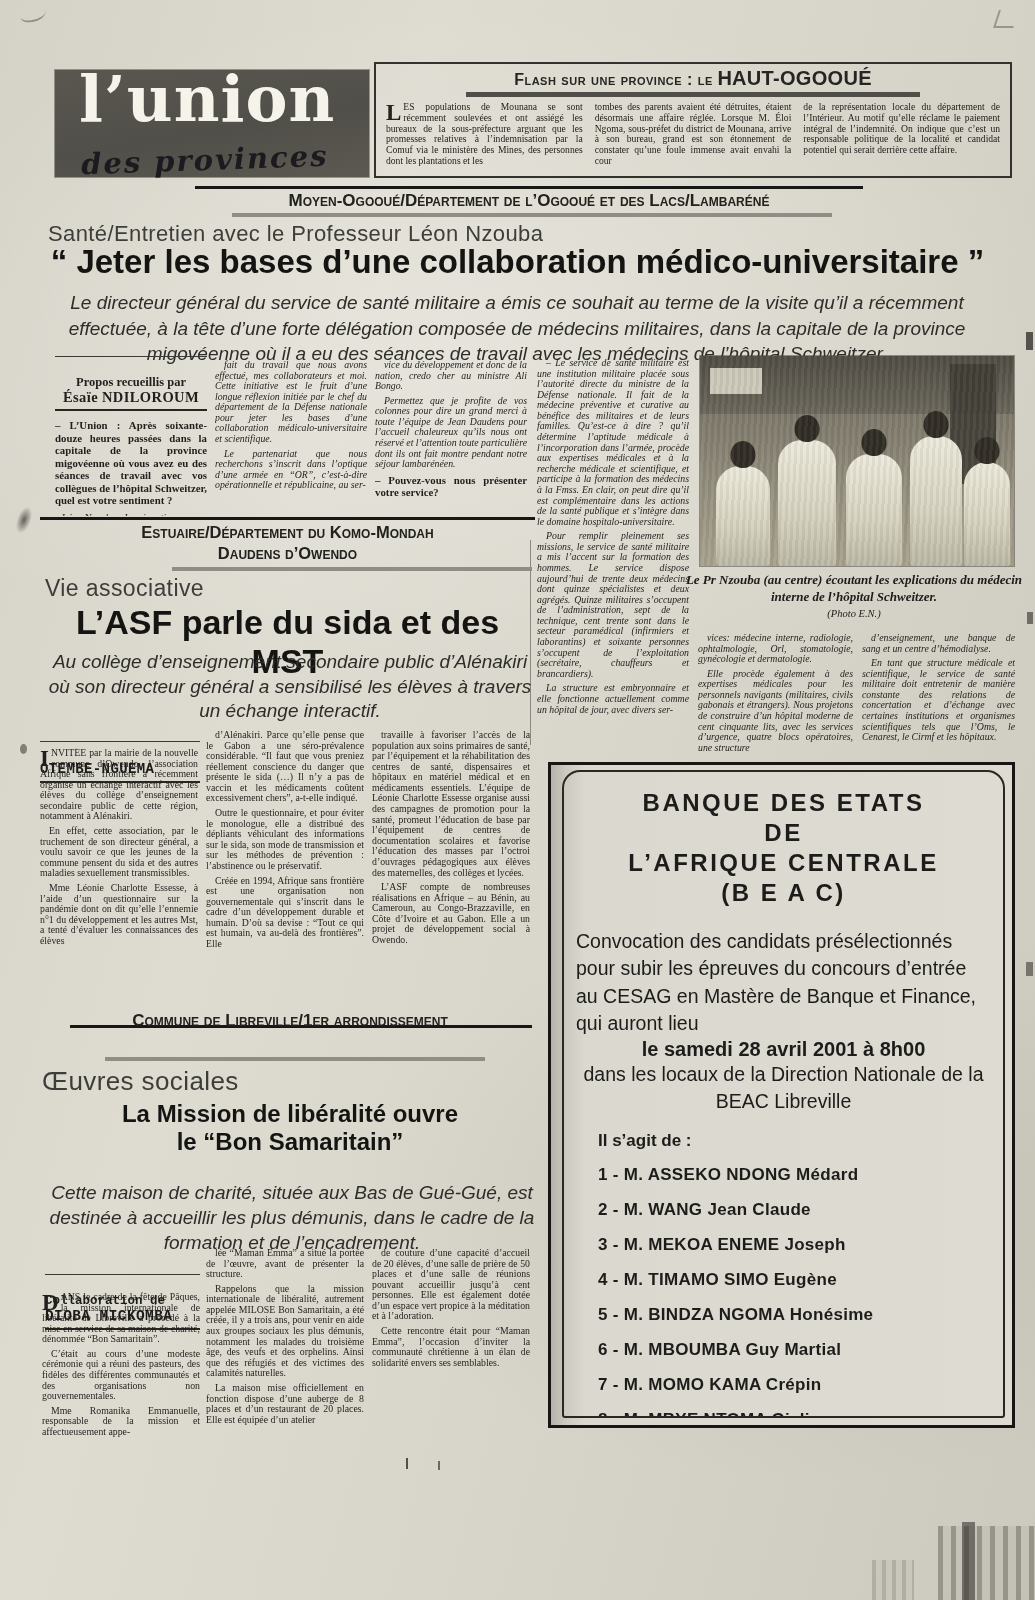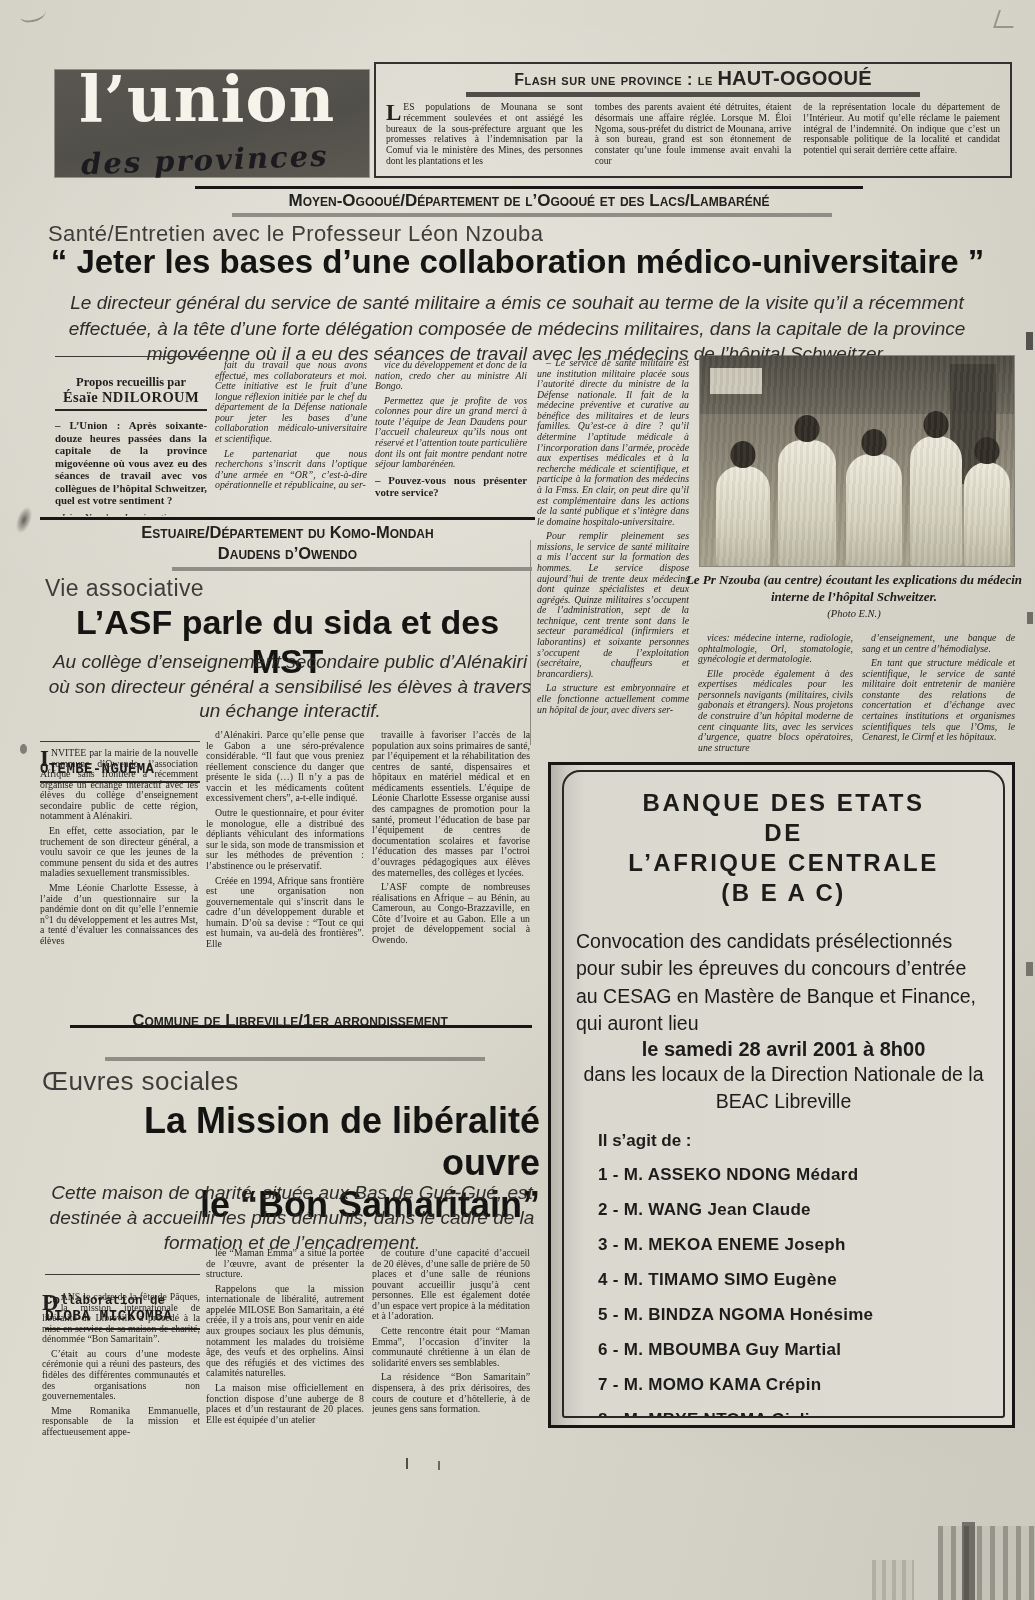--- a/index.html
+++ b/index.html
@@ -203,21 +203,21 @@
   <div class="col" style="left:372px;top:730px;width:158px;height:282px;">
       <p>travaille à favoriser l’accès de la population aux soins primaires de santé, par l’équipement et la réhabilitation des centres de santé, dispensaires et hôpitaux en matériel médical et en médicaments essentiels. L’équipe de Léonie Charlotte Essesse organise aussi des campagnes de promotion pour la santé, promeut l’éducation de base par l’équipement de centres de documentation scolaires et favorise l’éducation des masses par l’octroi d’ouvrages pédagogiques aux élèves des maternelles, des collèges et lycées.</p>
       <p>L’ASF compte de nombreuses réalisations en Afrique – au Bénin, au Cameroun, au Congo-Brazzaville, en Côte d’Ivoire et au Gabon. Elle a un projet de développement social à Owendo.</p>
     </div>
 
   <div class="rule-black" style="left:70px;top:1025px;width:462px;height:3px;"></div>
   <div class="banner" style="left:40px;top:1010px;width:500px;font-size:17px;">Commune de Libreville/1er arrondissement</div>
   <div class="rule-gray" style="left:105px;top:1057px;width:380px;height:4px;"></div>
 
   <div class="kicker" style="left:42px;top:1066px;font-size:26px;">Œuvres sociales</div>
-  <div class="headline" style="left:40px;top:1100px;width:500px;font-size:36px;line-height:1.16;text-align:right;">
+  <div class="headline" style="left:40px;top:1100px;width:500px;font-size:24px;line-height:1.16;">
     <span style="display:block;">La Mission de libéralité ouvre</span>
     <span style="display:block;">le “Bon Samaritain”</span>
   </div>
   <div class="subhead" style="left:42px;top:1180px;width:500px;font-size:19px;line-height:1.32;">Cette maison de charité, située aux Bas de Gué-Gué, est destinée à accueillir les plus démunis, dans le cadre de la formation et de l’encadrement.</div>
 
   <div class="byline" style="left:45px;top:1245px;width:155px;">
     <div class="byline-rules">
       <span style="display:block;font-weight:bold;font-size:12.5px;">Collaboration de</span>
       <span style="display:block;font-weight:bold;font-size:14.5px;letter-spacing:.4px;">DIOBA MICKOMBA</span>
     </div>
@@ -233,21 +233,20 @@
       </div>
   </div>
   <div class="col" style="left:206px;top:1248px;width:158px;height:214px;">
       <p>lée “Maman Emma” a situé la portée de l’œuvre, avant de présenter la structure.</p>
       <p>Rappelons que la mission internationale de libéralité, autrement appelée MILOSE Bon Samaritain, a été créée, il y a trois ans, pour venir en aide aux groupes sociaux les plus démunis, notamment les malades du troisième âge, des veufs et des orphelins. Ainsi que des réfugiés et des victimes des calamités naturelles.</p>
       <p>La maison mise officiellement en fonction dispose d’une auberge de 8 places et d’un restaurant de 20 places. Elle est équipée d’un atelier</p>
     </div>
   <div class="col" style="left:372px;top:1248px;width:158px;height:214px;">
       <p>de couture d’une capacité d’accueil de 20 élèves, d’une salle de prière de 50 places et d’une salle de réunions pouvant accueillir jusqu’à cent personnes. Elle est également dotée d’un espace vert propice à la méditation et à l’adoration.</p>
       <p>Cette rencontre était pour “Maman Emma”, l’occasion d’inviter la communauté chrétienne à un élan de solidarité envers ses semblables.</p>
-      <p>La résidence “Bon Samaritain” dispensera, à des prix dérisoires, des cours de couture et d’hôtellerie, à de jeunes gens sans formation.</p>
     </div>
 
   <div class="ad-box">
     <div class="ad-inner">
       <div class="ad-title">
           <p>BANQUE DES ETATS</p>
           <p>DE</p>
           <p>L’AFRIQUE CENTRALE</p>
           <p>(B E A C)</p>
         </div>

